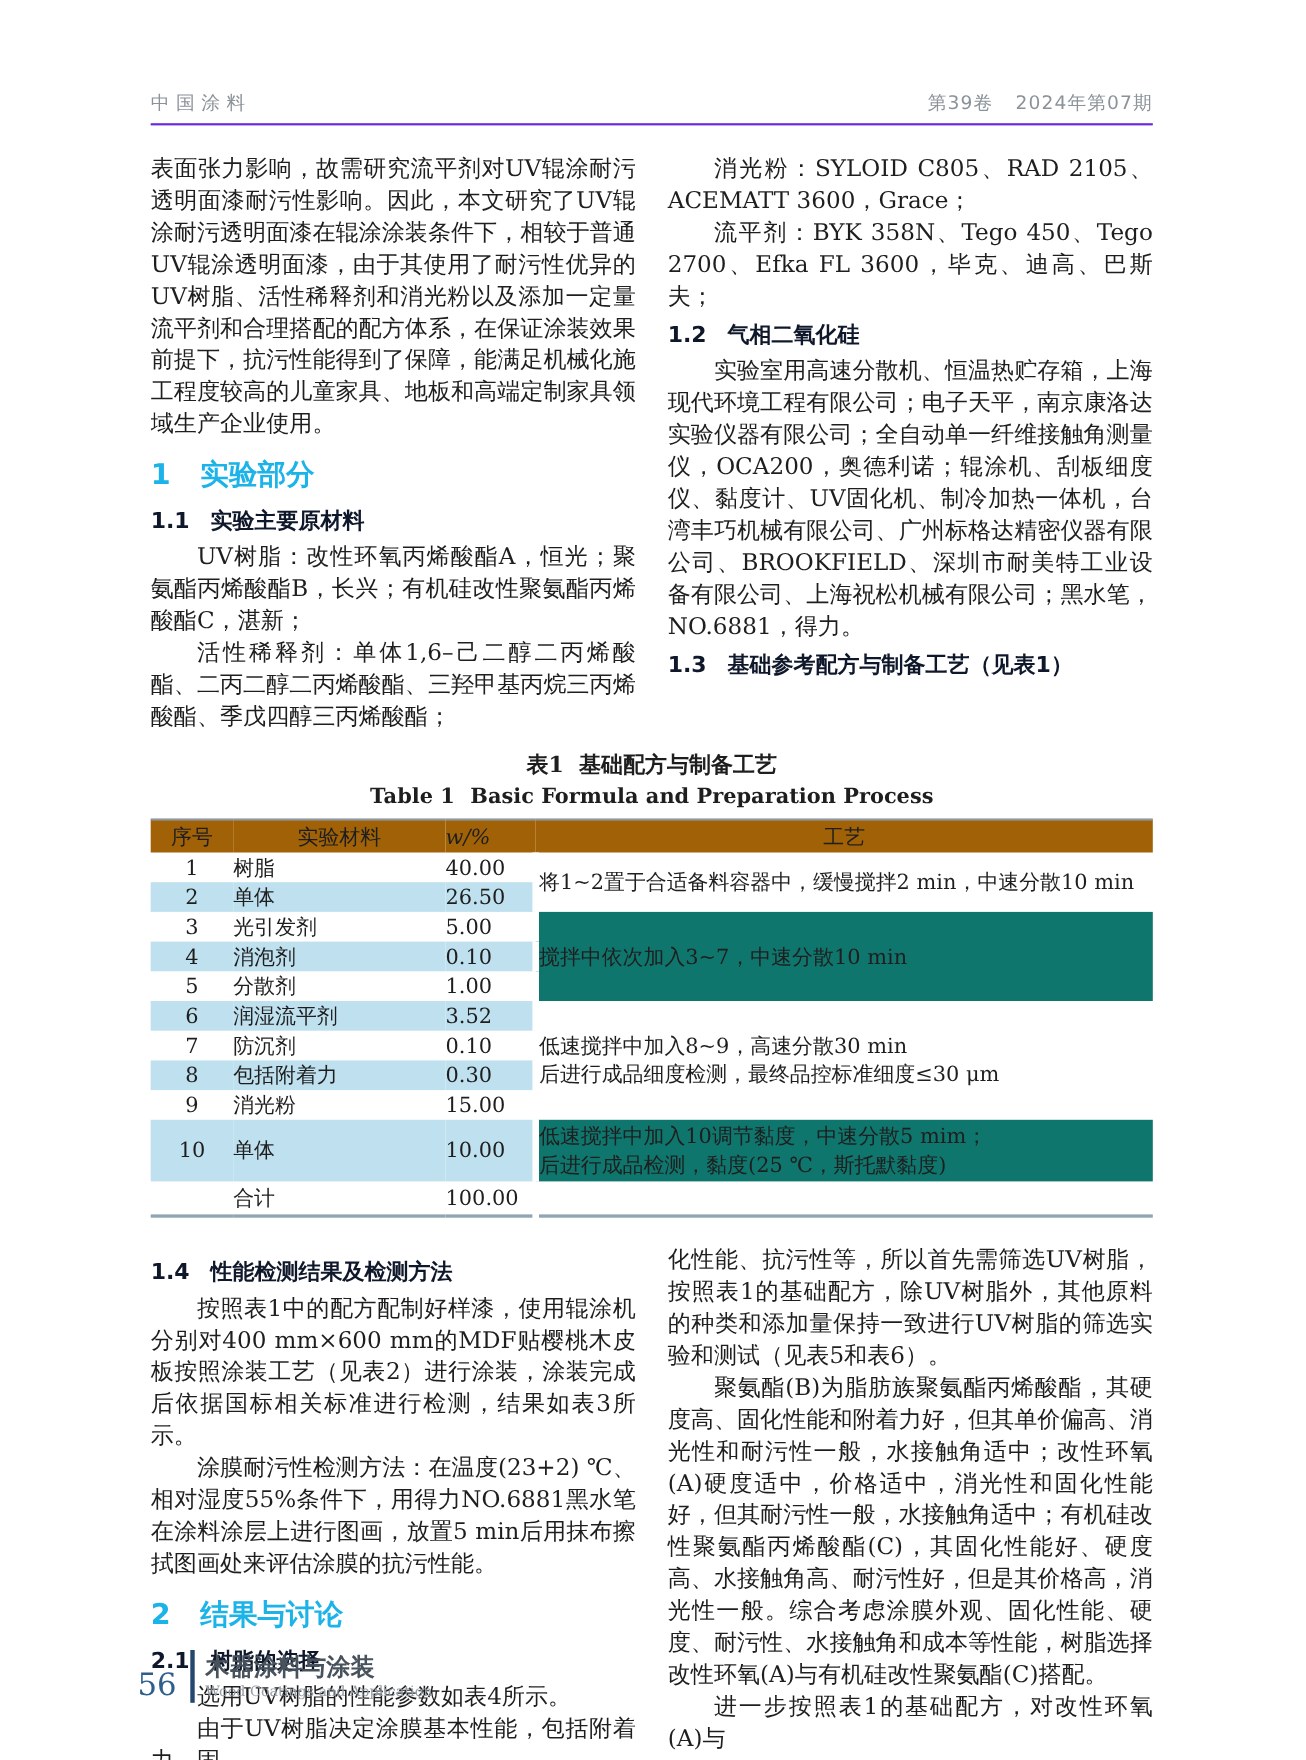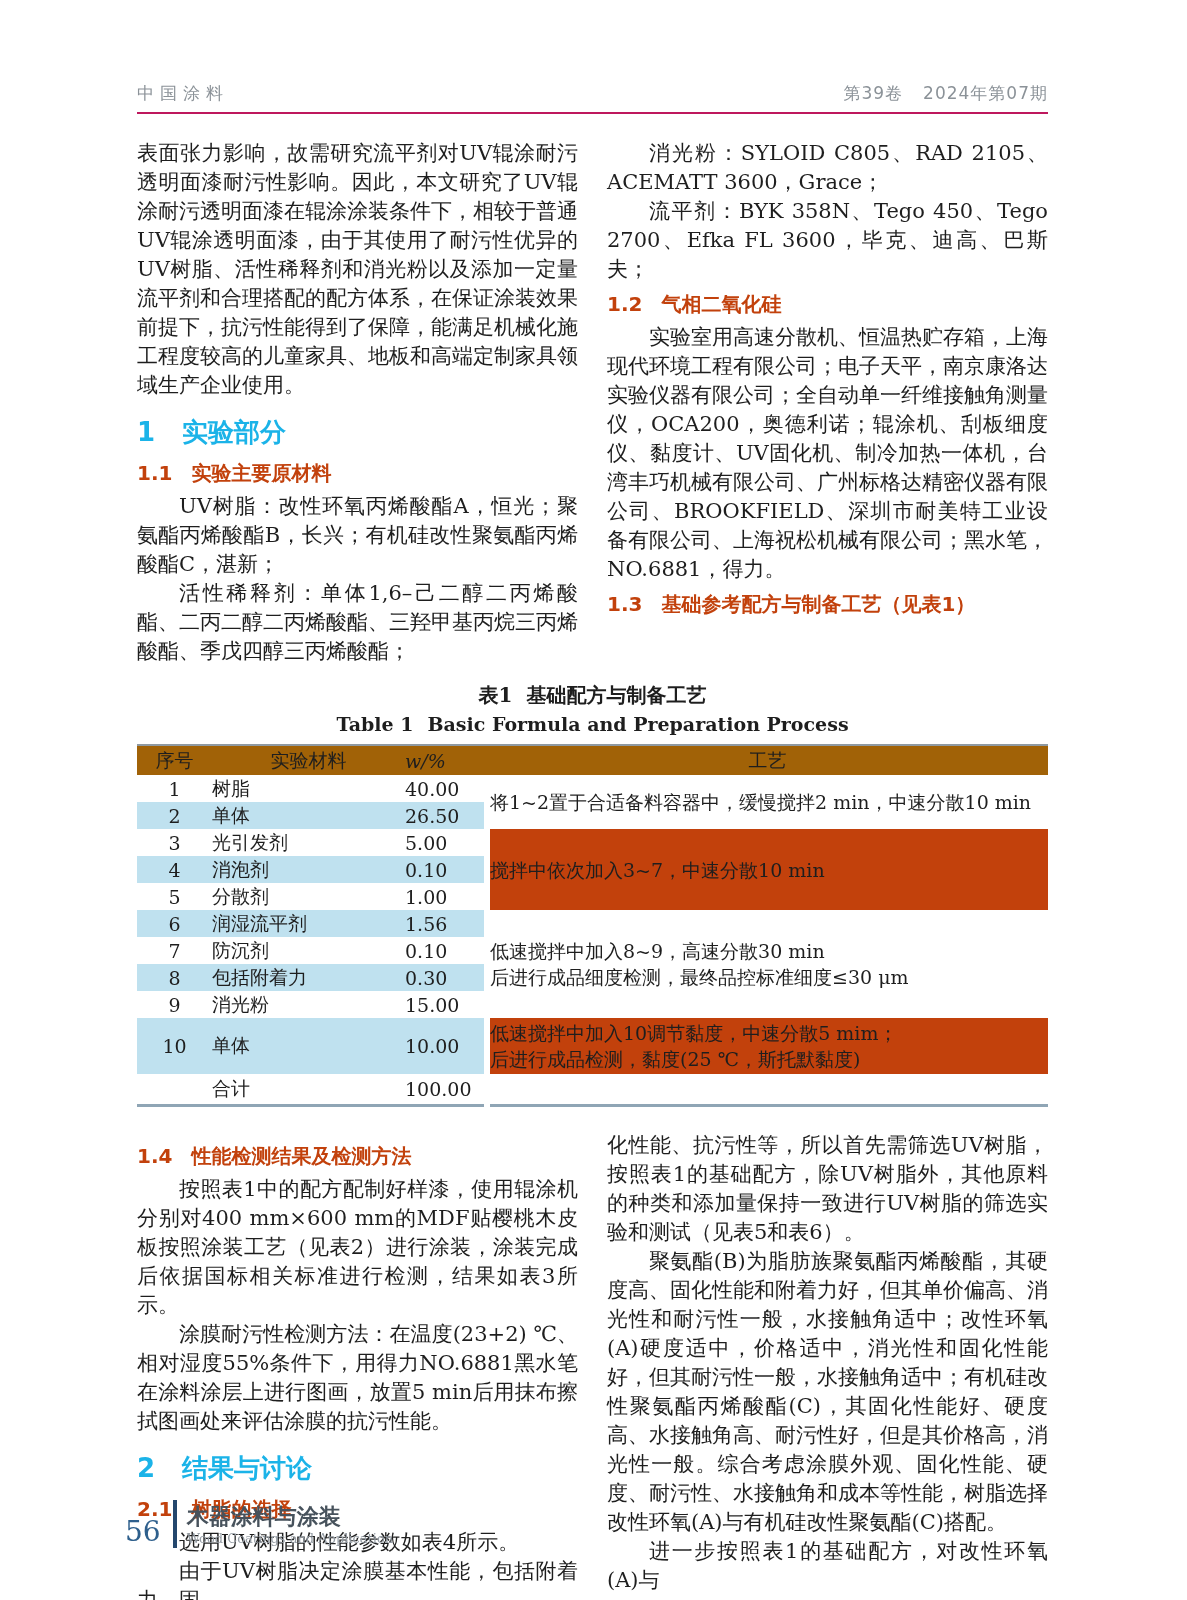--- a/index.html
+++ b/index.html
@@ -7,40 +7,40 @@
   body {
     width:1187px; height:1600px; position:relative; overflow:hidden;
     font-family:"DejaVu Serif", serif; color:#1e1e1e;
   }
   .page { position:absolute; left:137px; top:0; width:911px; }
 
   
   .running-head {
     margin-top:82px; display:flex; justify-content:space-between; align-items:flex-end;
     color:#8b9298; font-size:17px; font-family:"DejaVu Sans", sans-serif;
-    padding-bottom:7px; border-bottom:2px solid #be185d;
+    padding-bottom:7px; border-bottom:2px solid #6d28d9;
   }
   .running-head .jname { letter-spacing:6px; }
   .running-head .right { display:flex; gap:20px; letter-spacing:1px; }
 
   
   .cols { display:flex; gap:29px; }
   .cols-top { margin-top:25px; }
   .cols-bottom { margin-top:24px; }
   .col { width:441px; font-size:21px; line-height:29px; text-align:justify; }
   .col p { text-indent:2em; }
   .col p.noindent { text-indent:0; }
 
   .h1 {
     color:#1bb3e8; font-family:"DejaVu Sans", sans-serif; font-weight:bold;
     font-size:26px; line-height:32px; margin:16px 0 10px 0; display:flex; gap:27px;
     text-align:left;
   }
   .h2 {
-    color:#c2410c; font-family:"DejaVu Sans", sans-serif; font-weight:bold;
+    color:#0f172a; font-family:"DejaVu Sans", sans-serif; font-weight:bold;
     font-size:20px; line-height:26px; margin:7px 0 6px 0; display:flex; gap:19px;
     text-align:left;
   }
   .h2.first { margin-top:12px; }
 
   
   .table-block { margin-top:16px; }
   .tbl-title-cn {
     text-align:center; font-weight:bold; font-size:20px; color:#1e1e1e;
   }
@@ -63,21 +63,21 @@
   th.h-mat { text-align:center; }
   td.c-mat { text-align:left; padding-left:41px; }
   th.h-w, td.c-w { text-align:left; padding-left:8px; }
   th.h-w { font-style:italic; }
   th.h-proc { text-align:center; }
   tr.blue td.c-no, tr.blue td.c-mat, tr.blue td.c-w { background:#bfe1ef; }
   td.proc {
     border-left:6px solid #ffffff; text-align:left; padding-left:4px;
     vertical-align:middle; line-height:26px;
   }
-  td.proc.pblue { background:#c2410c; }
+  td.proc.pblue { background:#0f766e; }
   tr.row-tall td { height:56px; }
   tr.row-total td { height:31px; }
 
   
   .footer { position:absolute; left:125px; top:1500px; display:flex; align-items:flex-end; }
   .footer .pageno {
     color:#2e5f8c; font-size:28px; font-family:"DejaVu Serif", serif; margin-right:12px;
     align-self:flex-end;
   }
   .footer .bar { width:4px; height:48px; background:#24476d; margin-right:10px; }
@@ -178,21 +178,21 @@
           <td class="c-w">0.10</td>
         </tr>
         <tr>
           <td class="c-no">5</td>
           <td class="c-mat">分散剂</td>
           <td class="c-w">1.00</td>
         </tr>
         <tr class="blue">
           <td class="c-no">6</td>
           <td class="c-mat">润湿流平剂</td>
-          <td class="c-w">1.56</td>
+          <td class="c-w">3.52</td>
           <td class="proc" rowspan="4">
             <div>低速搅拌中加入8~9，高速分散30 min</div>
             <div>后进行成品细度检测，最终品控标准细度≤30 μm</div>
           </td>
         </tr>
         <tr>
           <td class="c-no">7</td>
           <td class="c-mat">防沉剂</td>
           <td class="c-w">0.10</td>
         </tr>

